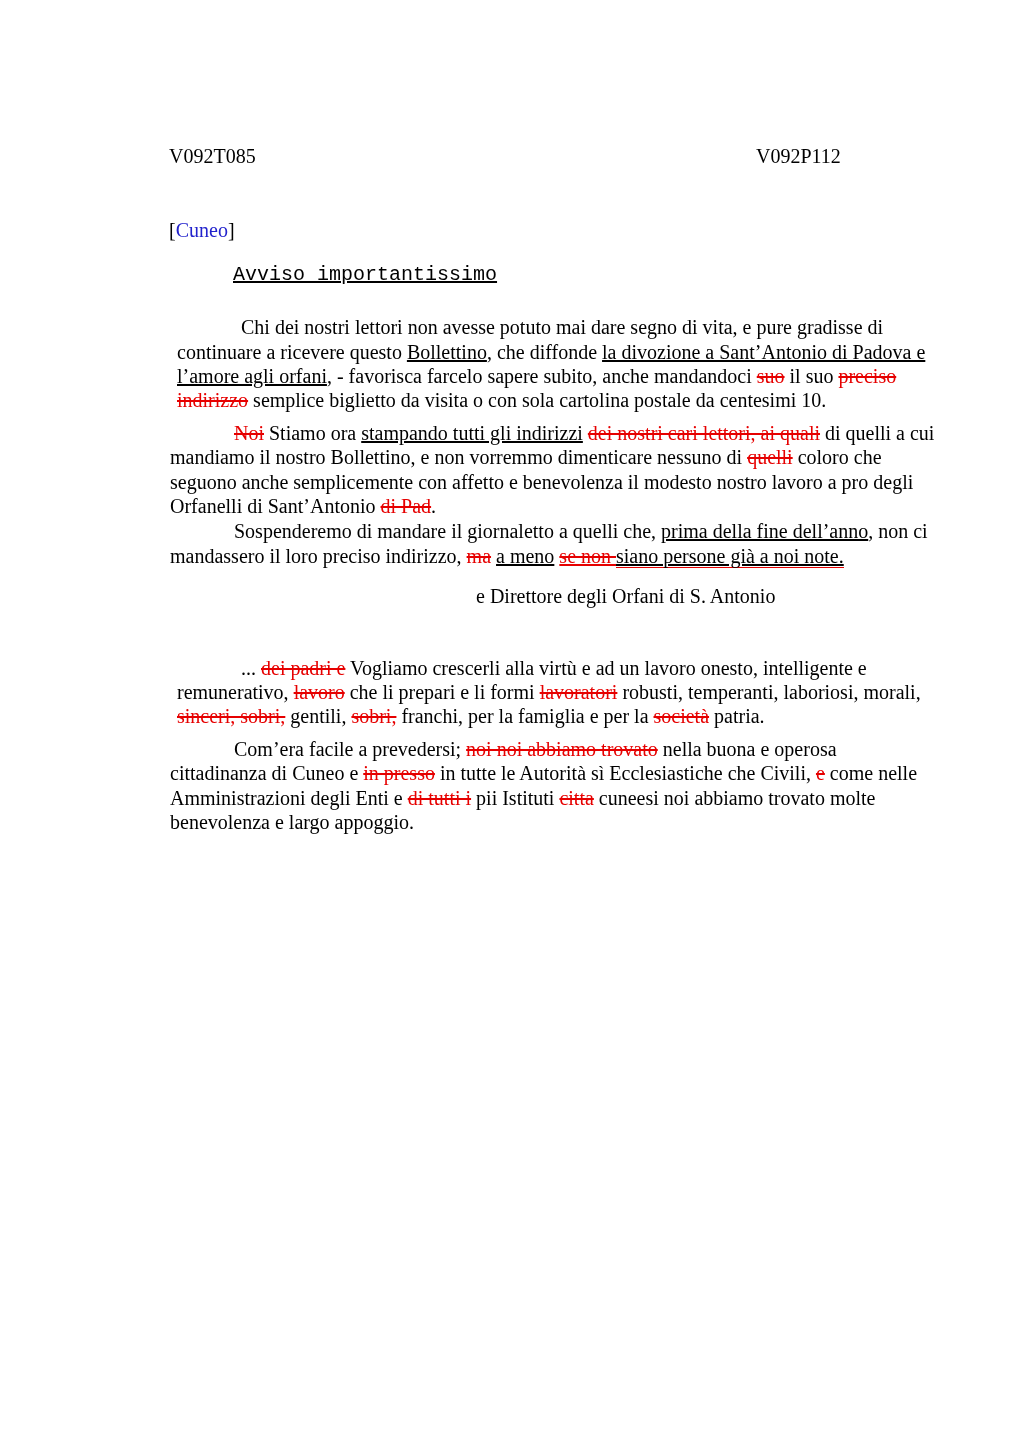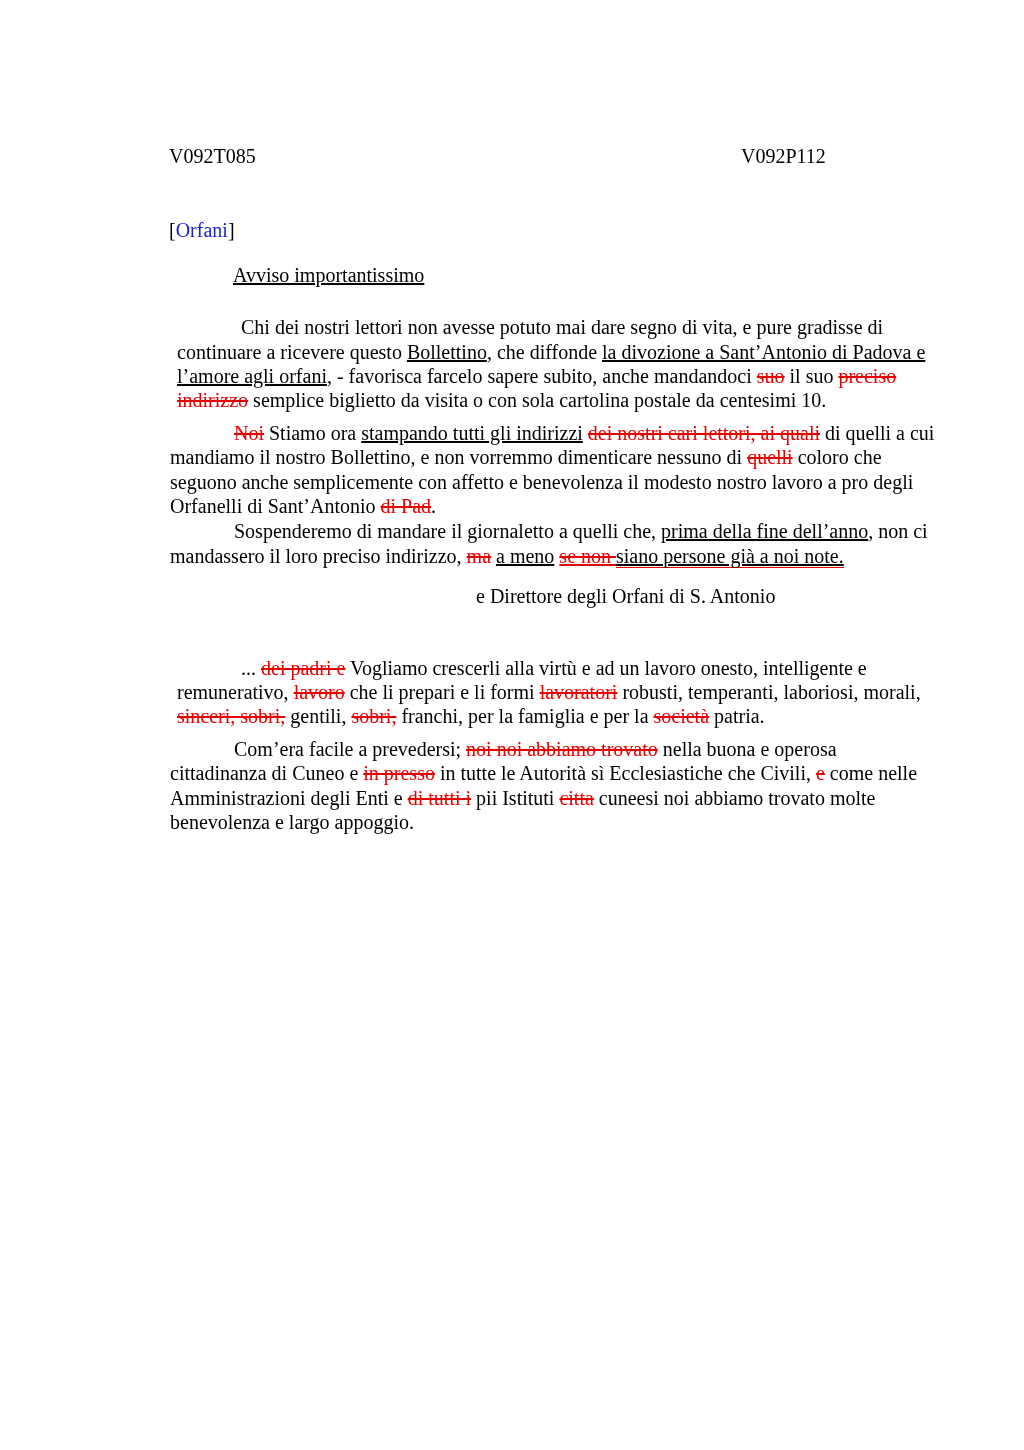--- a/index.html
+++ b/index.html
@@ -20,24 +20,24 @@
     color: #000000;
   }
   .header-row {
     position: relative;
     width: 766px;
     height: 24.4px;
     margin-bottom: 50px;
     white-space: nowrap;
   }
   .header-left { position: absolute; left: 0; top: 0; }
-  .header-right { position: absolute; left: 572px; top: 0; }
+  .header-right { position: absolute; left: 587px; top: 0; }
   .minuta-row { margin-bottom: 20px; }
   .minuta-label { color: var(--blue, #2222cc); }
-  .doc-title { margin-left: 64px; margin-bottom: 28px; }
+  .doc-title { margin-left: 64px; margin-bottom: 28px; font-family: Liberation Mono, monospace; }
   .doc-title .title-text { text-decoration: underline; }
   .para {
     width: 766px;
     text-indent: 64px;
     margin: 8px;
   }
   .signature {
     margin-top: 16px;
     margin-bottom: 47px;
     padding-left: 307px;
@@ -54,21 +54,21 @@
 <body>
 
 <div class="page">
 
   <div class="header-row">
     <span class="header-left">V092T085</span>
     <span class="header-right">V092P112</span>
   </div>
 
   <div class="minuta-row">
-    <span>[</span><span class="minuta-label">Orfani</span><span>]</span>
+    <span>[</span><span class="minuta-label">Cuneo</span><span>]</span>
   </div>
 
   <div class="doc-title">
     <span class="title-text">Avviso importantissimo</span>
   </div>
 
   <div class="para"><span class="r-n">Chi dei nostri lettori non avesse potuto mai dare segno di vita, e pure gradisse di continuare a ricevere questo </span><span class="r-u">Bollettino</span><span class="r-n">, che diffonde </span><span class="r-u">la divozione a Sant’Antonio di Padova e l’amore agli orfani</span><span class="r-n">, - favorisca farcelo sapere subito, anche mandandoci </span><span class="r-s">suo</span><span class="r-n"> il suo </span><span class="r-s">preciso indirizzo</span><span class="r-n"> semplice biglietto da visita o con sola cartolina postale da centesimi 10.</span></div>
   <div class="para gap-none"><span class="r-s">Noi</span><span class="r-n"> Stiamo ora </span><span class="r-u">stampando tutti gli indirizzi</span><span class="r-n"> </span><span class="r-s">dei nostri cari lettori, ai quali</span><span class="r-n"> di quelli a cui mandiamo il nostro Bollettino, e non vorremmo dimenticare nessuno di </span><span class="r-s">quelli</span><span class="r-n"> coloro che seguono anche semplicemente con affetto e benevolenza il modesto nostro lavoro a pro degli Orfanelli di Sant’Antonio </span><span class="r-s">di Pad</span><span class="r-n">.</span></div>
   <div class="para gap-none"><span class="r-n">Sospenderemo di mandare il giornaletto a quelli che, </span><span class="r-u">prima della fine dell’anno</span><span class="r-n">, non ci mandassero il loro preciso indirizzo, </span><span class="r-s">ma</span><span class="r-n"> </span><span class="r-u">a meno</span><span class="r-n"> </span><span class="r-su">se non </span><span class="r-uu">siano persone già a noi note.</span></div>
 

